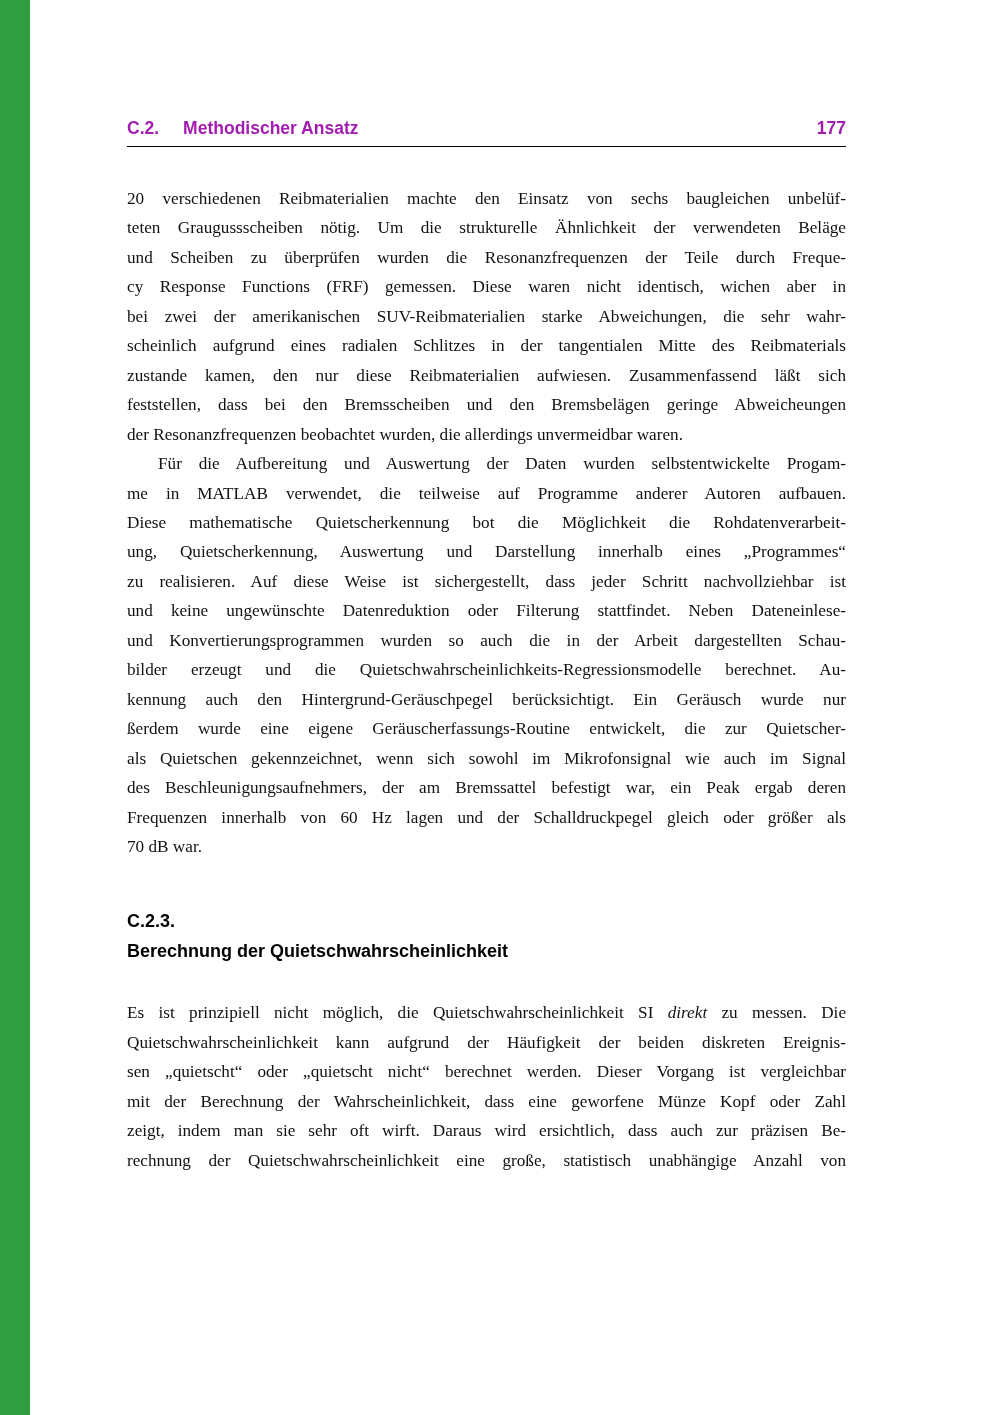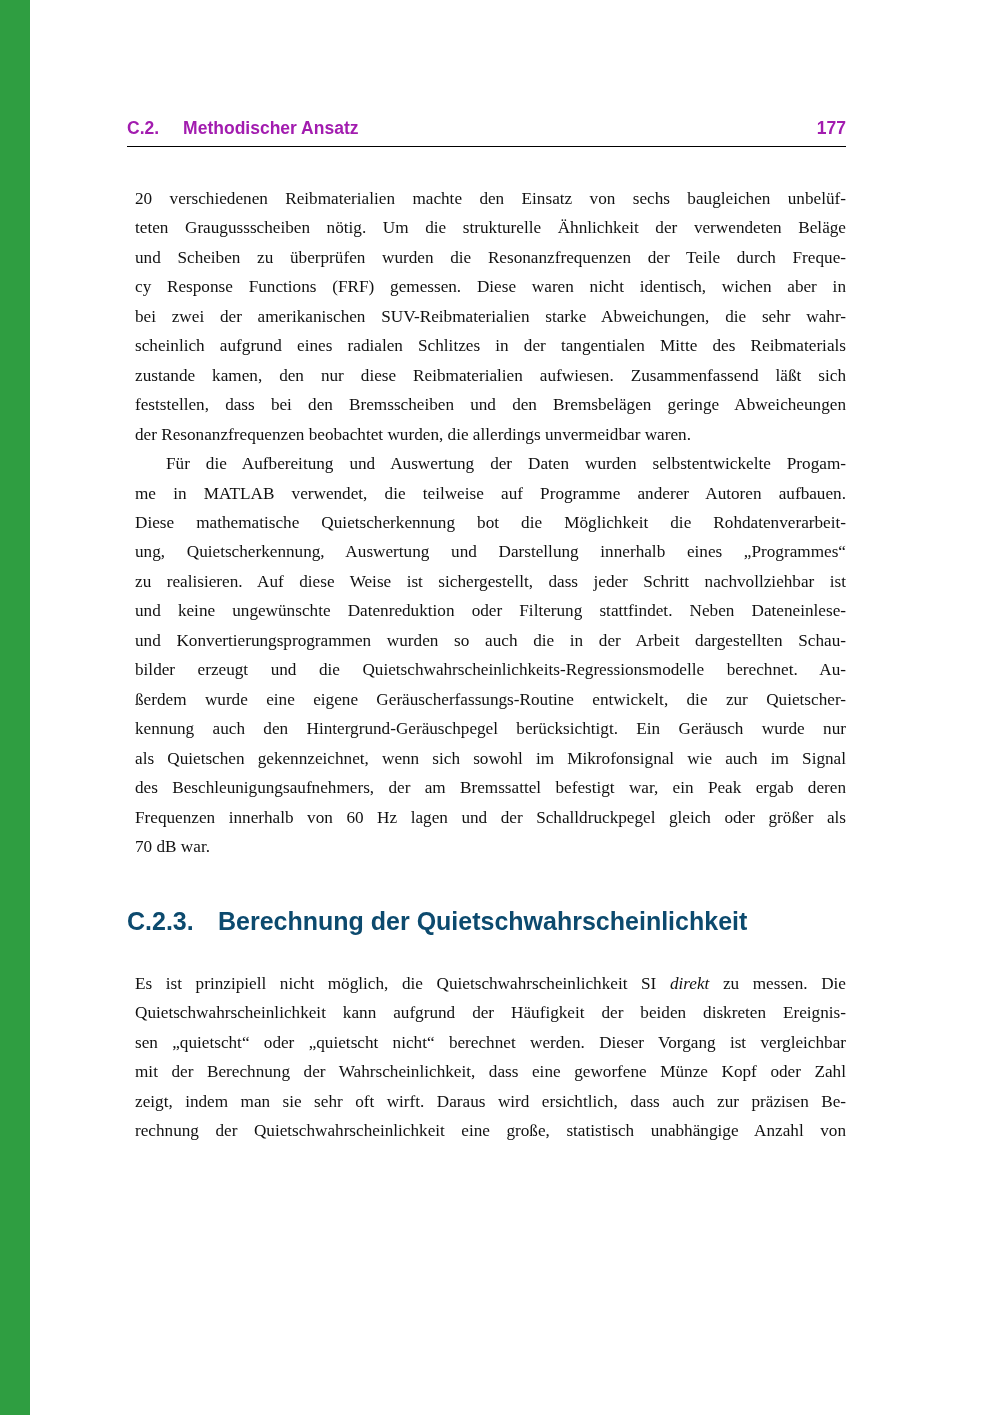--- a/index.html
+++ b/index.html
@@ -46,32 +46,32 @@
   }
   .bodytext {
     margin-top: 37px;
     font-size: 17.2px;
     line-height: 29.45px;
   }
   .paragraph { margin: 0; }
   .line {
     text-align: justify;
     text-align-last: justify;
-    margin-left: 8px;
   }
   .line.last { text-align-last: left; }
   .line.indent { text-indent: 31px; }
   .line i { font-style: italic; }
   .heading {
     font-family: "Liberation Sans", sans-serif;
     font-weight: bold;
-    font-size: 25px;
-    color: #0c4a6e;
+    font-size: 18px;
+    color: #000000;
     margin: 46px 0 32px 0;
     display: flex;
+    flex-direction: column;
   }
   .heading .num {
     width: 91px;
     flex: none;
   }
 </style>
 </head>
 <body>
 
 <div class="accent-bar" style="background: rgb(47, 158, 65);"></div>
@@ -99,22 +99,22 @@
       </div>
       <div class="paragraph">
         <div class="line indent">Für die Aufbereitung und Auswertung der Daten wurden selbstentwickelte Progam-</div>
         <div class="line">me in MATLAB verwendet, die teilweise auf Programme anderer Autoren aufbauen.</div>
         <div class="line">Diese mathematische Quietscherkennung bot die Möglichkeit die Rohdatenverarbeit-</div>
         <div class="line">ung, Quietscherkennung, Auswertung und Darstellung innerhalb eines „Programmes“</div>
         <div class="line">zu realisieren. Auf diese Weise ist sichergestellt, dass jeder Schritt nachvollziehbar ist</div>
         <div class="line">und keine ungewünschte Datenreduktion oder Filterung stattfindet. Neben Dateneinlese-</div>
         <div class="line">und Konvertierungsprogrammen wurden so auch die in der Arbeit dargestellten Schau-</div>
         <div class="line">bilder erzeugt und die Quietschwahrscheinlichkeits-Regressionsmodelle berechnet. Au-</div>
+        <div class="line">kennung auch den Hintergrund-Geräuschpegel berücksichtigt. Ein Geräusch wurde nur</div>
         <div class="line">ßerdem wurde eine eigene Geräuscherfassungs-Routine entwickelt, die zur Quietscher-</div>
-        <div class="line">kennung auch den Hintergrund-Geräuschpegel berücksichtigt. Ein Geräusch wurde nur</div>
         <div class="line">als Quietschen gekennzeichnet, wenn sich sowohl im Mikrofonsignal wie auch im Signal</div>
         <div class="line">des Beschleunigungsaufnehmers, der am Bremssattel befestigt war, ein Peak ergab deren</div>
         <div class="line">Frequenzen innerhalb von 60 Hz lagen und der Schalldruckpegel gleich oder größer als</div>
         <div class="line last">70 dB war.</div>
       </div>
       <div class="heading">
         <span class="num">C.2.3.</span>
         <span>Berechnung der Quietschwahrscheinlichkeit</span>
       </div>
       <div class="paragraph">

